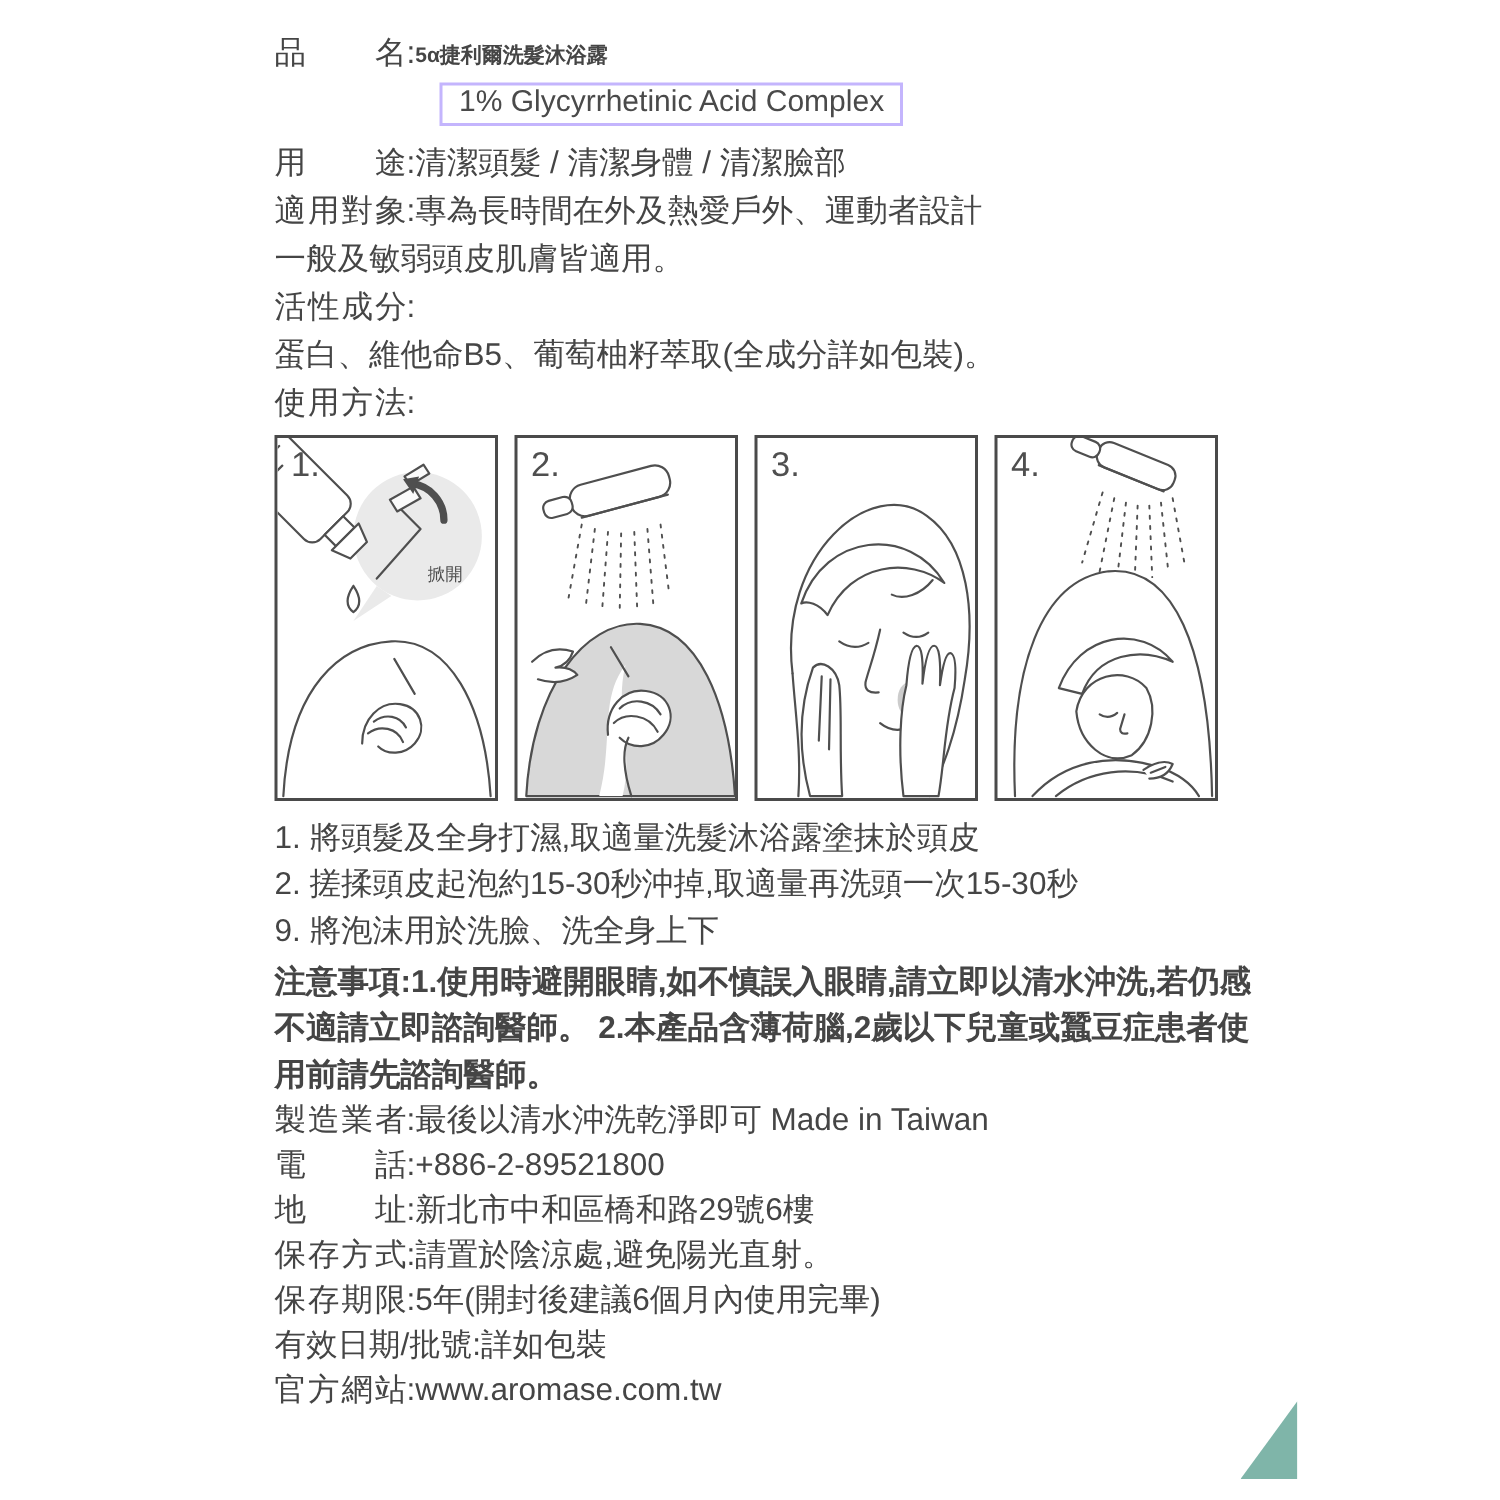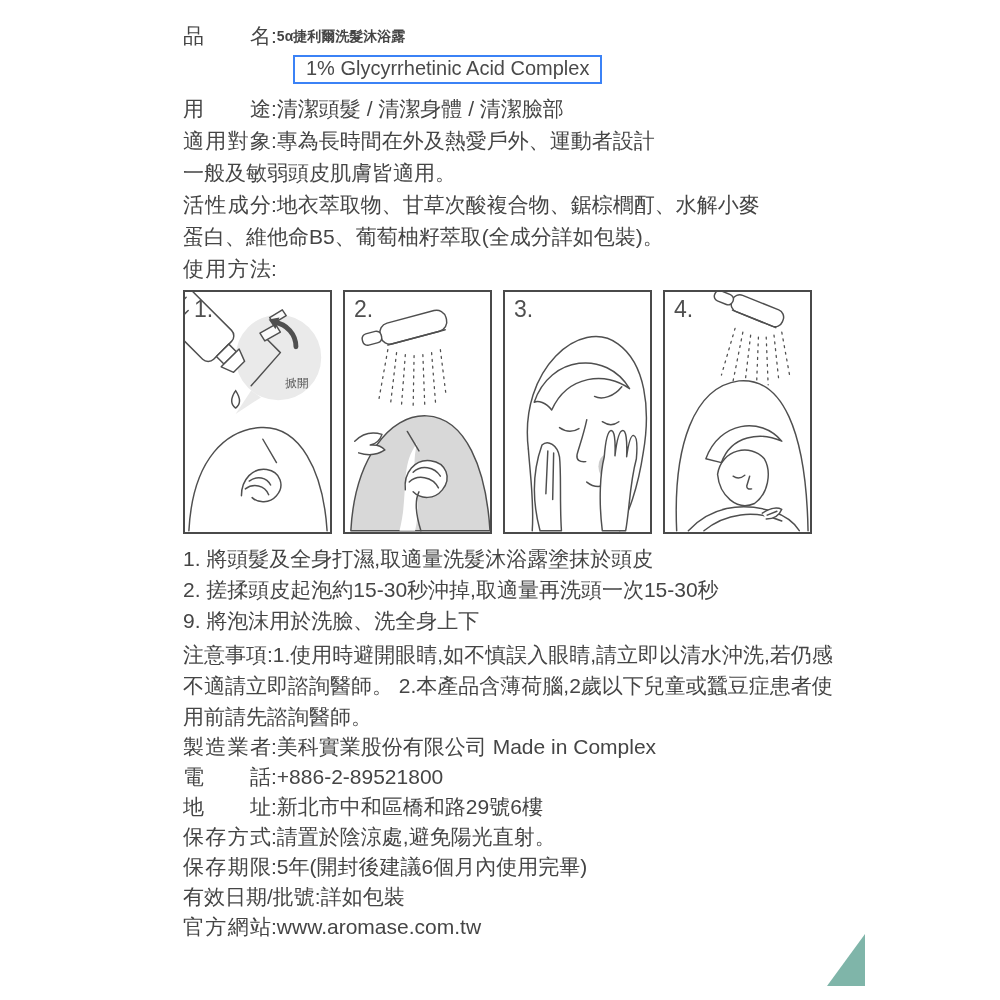--- a/index.html
+++ b/index.html
@@ -5,28 +5,28 @@
   html,body{margin:0;padding:0;width:1000px;height:1000px;background:#ffffff;overflow:hidden;
     font-family:"Liberation Sans", sans-serif;color:#454545;}
   .sheet{position:absolute;left:183px;top:20px;width:662px;font-size:21px;line-height:32px;}
   .row{display:flex;align-items:flex-start;}
   .lbl{display:inline-block;width:88px;text-align:justify;text-align-last:justify;flex:0 0 auto;}
   .lbl.wide{width:auto;text-align:left;text-align-last:auto;}
   .colon{flex:0 0 auto;}
   .val{flex:1 1 auto;}
   .bold{font-weight:bold;font-size:14px;}
   .badge-row{margin:3px 0 9px 110px;line-height:normal;}
-  .badge{display:inline-block;border:2px solid #3b82f6;padding:0px 11px 2px 11px;font-size:20px;color:#4a4a4a;}
+  .badge{display:inline-block;border:2px solid #c4b5fd;padding:0px 11px 2px 11px;font-size:20px;color:#4a4a4a;}
   .cont{}
   .panels{display:flex;gap:11px;margin:5px 0 9px 0;}
   .panel{position:relative;width:149px;height:244px;border:2px solid #4a4a4a;box-sizing:border-box;background:#fff;overflow:hidden;}
   .panel svg{position:absolute;left:0;top:0;width:100%;height:100%;}
   .panel-num{position:absolute;left:9px;top:4px;font-size:23px;color:#4f4f4f;line-height:1.2;}
   .steps{line-height:31px;}
-  .para{margin:3px 0 0 0;line-height:31px;}
+  .para{margin:3px 0 0 0;line-height:31px;font-weight:bold;}
   .bottom{line-height:30px;}
   .bottom .row{line-height:30px;}
   .sub{margin-left:105px;line-height:30px;}
   .triangle{position:absolute;left:827px;top:934px;width:38px;height:52px;background:#7FB5A9;
     -webkit-clip-path:polygon(100% 0,0 100%,100% 100%);clip-path:polygon(100% 0,0 100%,100% 100%);}
 </style>
 </head>
 <body>
 
 <div class="sheet">
@@ -50,21 +50,20 @@
   <div class="row">
     <span class="lbl">適用對象</span>
     <span class="colon">:</span>
     <span class="val">專為長時間在外及熱愛戶外、運動者設計</span>
   </div>
   <div class="cont">一般及敏弱頭皮肌膚皆適用。</div>
 
   <div class="row">
     <span class="lbl">活性成分</span>
     <span class="colon">:</span>
-    <span class="val">地衣萃取物、甘草次酸複合物、鋸棕櫚酊、水解小麥</span>
   </div>
   <div class="cont">蛋白、維他命B5、葡萄柚籽萃取(全成分詳如包裝)。</div>
 
   <div class="row">
     <span class="lbl">使用方法</span>
     <span class="colon">:</span>
   </div>
 
   <div class="panels">
 
@@ -189,21 +188,21 @@
     <div class="step">9. 將泡沫用於洗臉、洗全身上下</div>
   </div>
 
   <p class="para"><span>注意事項</span><span>:</span><span>1.使用時避開眼睛,如不慎誤入眼睛,請立即以清水沖洗,若仍感不適請立即諮詢醫師。 2.本產品含薄荷腦,2歲以下兒童或蠶豆症患者使用前請先諮詢醫師。</span></p>
 
   <div class="bottom">
 
     <div class="row">
       <span class="lbl">製造業者</span>
       <span class="colon">:</span>
-      <span class="val">美科實業股份有限公司 Made in Complex</span>
+      <span class="val">最後以清水沖洗乾淨即可 Made in Taiwan</span>
     </div>
 
     <div class="row">
       <span class="lbl">電話</span>
       <span class="colon">:</span>
       <span class="val">+886-2-89521800</span>
     </div>
 
     <div class="row">
       <span class="lbl">地址</span>

